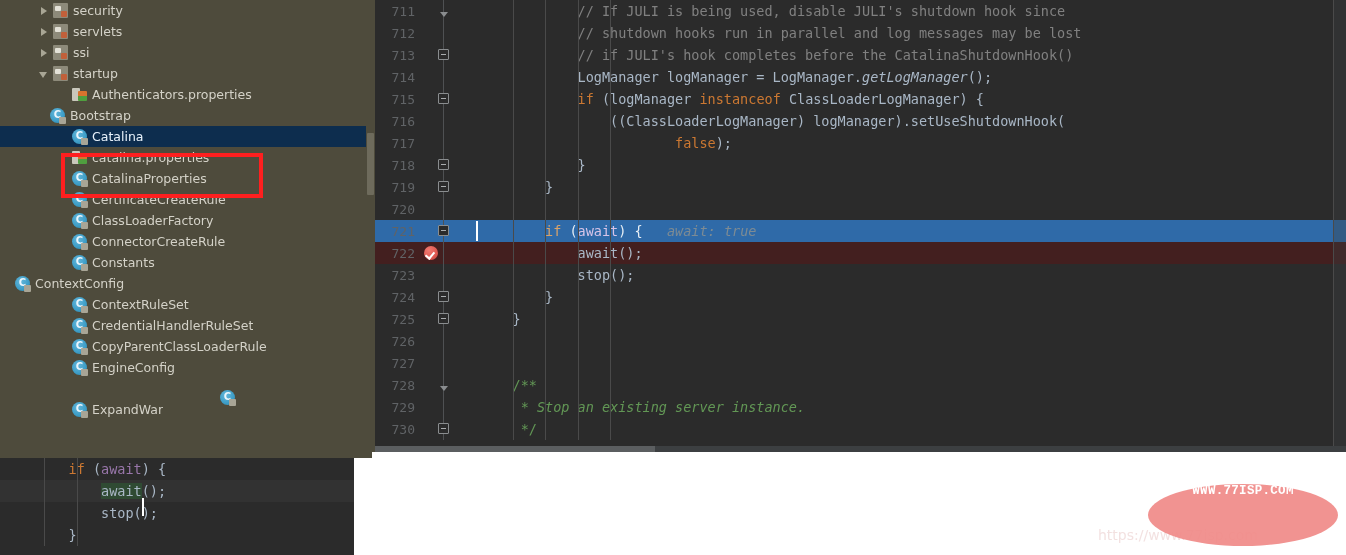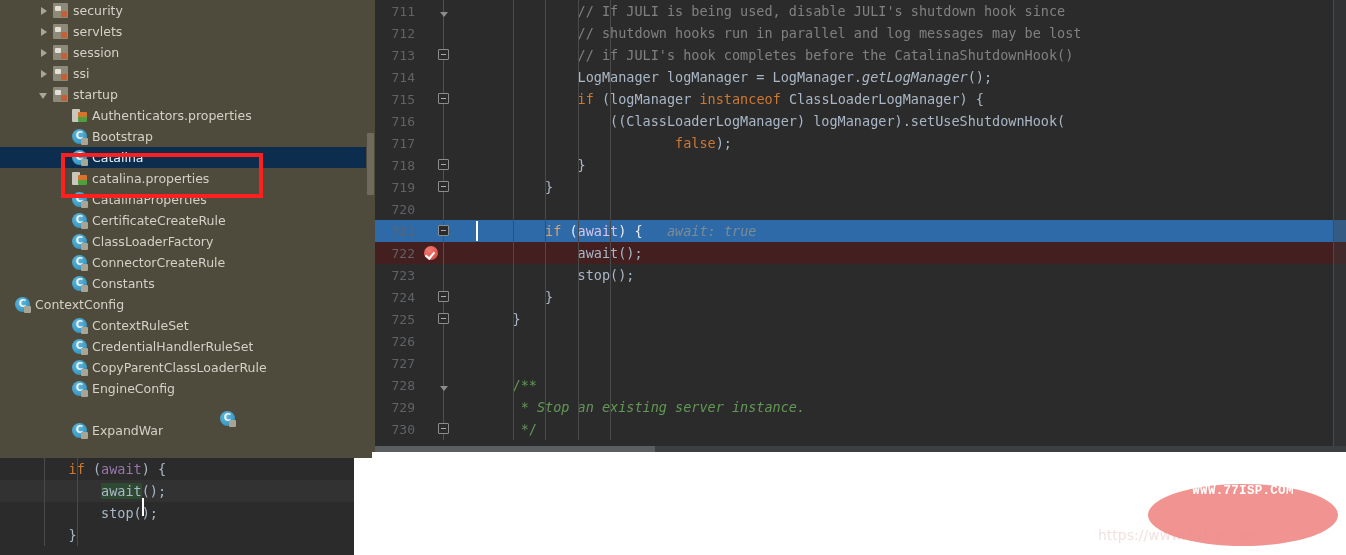--- a/index.html
+++ b/index.html
@@ -411,38 +411,33 @@
           <span class="tree-label">security</span>
         </div>
         <div class="tree-row" style="padding-left: 38px;">
           <span class="tw collapsed"></span>
           <span class="ticon icon-package"></span>
           <span class="tree-label">servlets</span>
         </div>
         <div class="tree-row" style="padding-left: 38px;">
           <span class="tw collapsed"></span>
           <span class="ticon icon-package"></span>
-          <span class="tree-label">session</span>
-        </div>
-        <div class="tree-row" style="padding-left: 38px;">
-          <span class="tw collapsed"></span>
-          <span class="ticon icon-package"></span>
           <span class="tree-label">ssi</span>
         </div>
         <div class="tree-row" style="padding-left: 38px;">
           <span class="tw expanded"></span>
           <span class="ticon icon-package"></span>
           <span class="tree-label">startup</span>
         </div>
         <div class="tree-row" style="padding-left: 57px;">
           <span class="tw"></span>
           <span class="ticon icon-properties"></span>
           <span class="tree-label">Authenticators.properties</span>
         </div>
-        <div class="tree-row" style="padding-left: 57px;">
+        <div class="tree-row" style="padding-left: 35px;">
           <span class="tw"></span>
           <span class="ticon icon-class"></span>
           <span class="tree-label">Bootstrap</span>
         </div>
         <div class="tree-row selected" style="padding-left: 57px;">
           <span class="tw"></span>
           <span class="ticon icon-class"></span>
           <span class="tree-label">Catalina</span>
         </div>
         <div class="tree-row" style="padding-left: 57px;">

